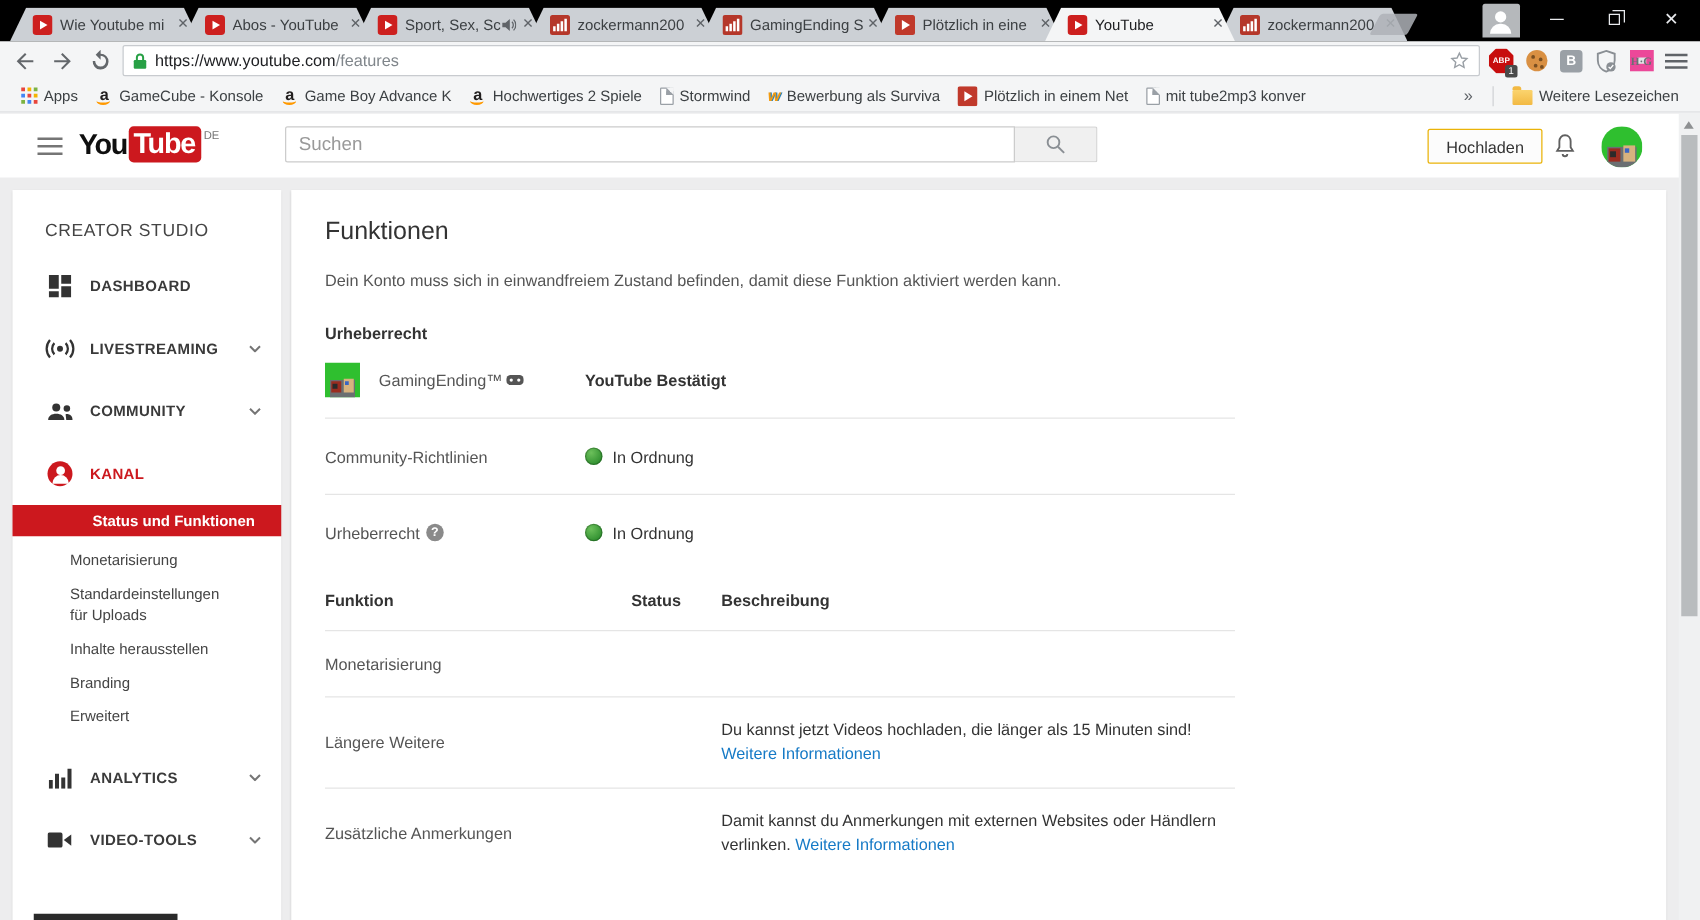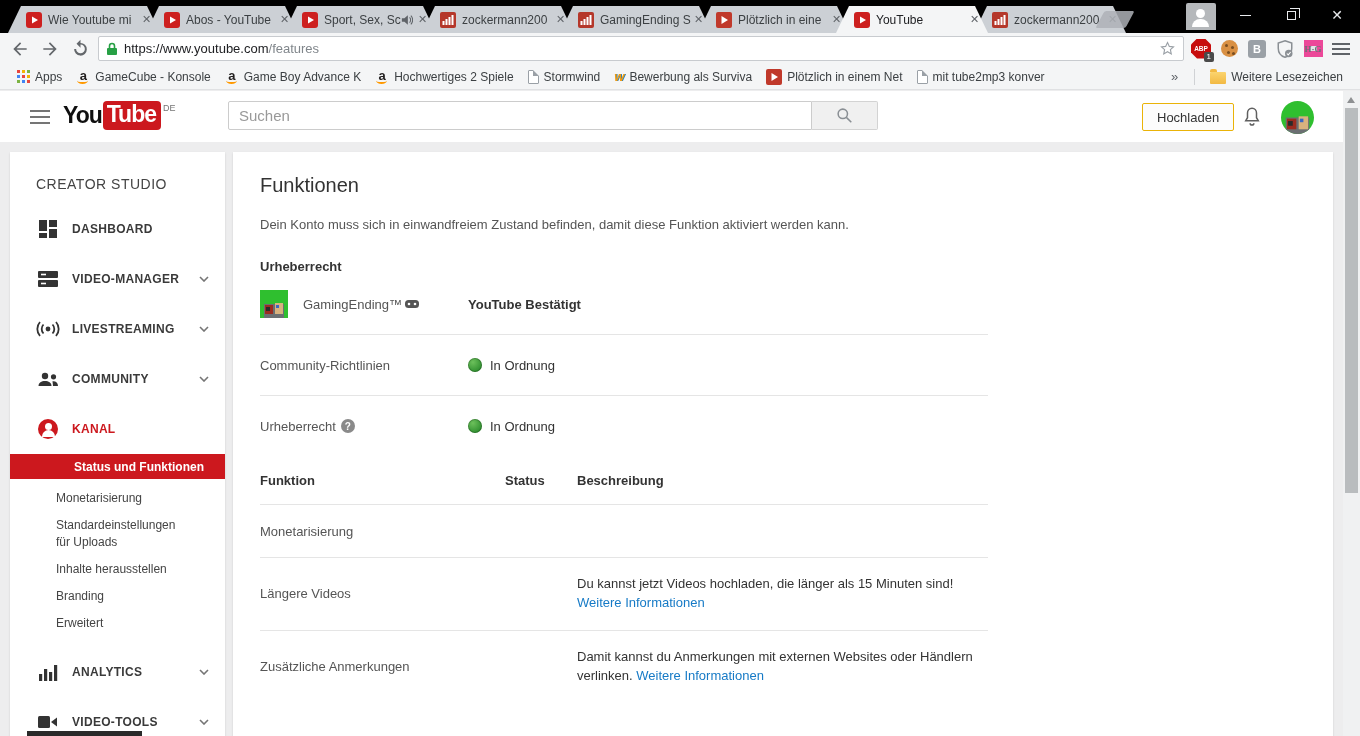--- a/index.html
+++ b/index.html
@@ -398,34 +398,20 @@
         <svg width="18" height="18" viewBox="0 0 18 18">
             <rect x="0" y="0" width="8" height="11" fill="#333"></rect>
             <rect x="10" y="0" width="8" height="7" fill="#333"></rect>
             <rect x="0" y="13" width="8" height="5" fill="#333"></rect>
             <rect x="10" y="9" width="8" height="9" fill="#333"></rect>
           </svg>
       </span>
       <span class="sb-label">DASHBOARD</span>
     </div>
 
-    <div class="sb-item">
-      <span class="sb-ic">
-        <svg width="20" height="16" viewBox="0 0 20 16">
-            <rect x="0" y="0" width="20" height="7" rx="1" fill="#333"></rect>
-            <rect x="0" y="9" width="20" height="7" rx="1" fill="#333"></rect>
-            <rect x="3" y="2.7" width="5" height="1.6" fill="#fff"></rect>
-            <rect x="3" y="11.7" width="5" height="1.6" fill="#fff"></rect>
-          </svg>
-      </span>
-      <span class="sb-label">VIDEO-MANAGER</span>
-      <svg class="chev" width="10" height="6" viewBox="0 0 10 6">
-          <polyline points="1,1 5,5 9,1" fill="none" stroke="#757575" stroke-width="1.6"></polyline>
-        </svg>
-    </div>
 
     <div class="sb-item">
       <span class="sb-ic">
         <svg width="24" height="16" viewBox="0 0 24 16">
             <circle cx="12" cy="8" r="2.4" fill="#333"></circle>
             <path d="M7.5 3.5 A6.5 6.5 0 0 0 7.5 12.5" stroke="#333" stroke-width="1.8" fill="none"></path>
             <path d="M16.5 3.5 A6.5 6.5 0 0 1 16.5 12.5" stroke="#333" stroke-width="1.8" fill="none"></path>
             <path d="M4 1 A10.5 10.5 0 0 0 4 15" stroke="#333" stroke-width="1.8" fill="none"></path>
             <path d="M20 1 A10.5 10.5 0 0 1 20 15" stroke="#333" stroke-width="1.8" fill="none"></path>
           </svg>
@@ -550,21 +536,21 @@
       </div>
       <div class="hr"></div>
 
       <div class="trow">
         <span class="feat">Monetarisierung</span>
         <span><span class="dot dot-pale"></span></span>
       </div>
       <div class="hr"></div>
 
       <div class="trow">
-        <span class="feat">Längere Videos</span>
+        <span class="feat">Längere Weitere</span>
         <span><span class="dot dot-green"></span></span>
         <span class="desc">
           <span>Du kannst jetzt Videos hochladen, die länger als 15 Minuten sind! </span><a class="lnk" href="#">Weitere Informationen</a>
         </span>
       </div>
       <div class="hr"></div>
 
       <div class="trow">
         <span class="feat">Zusätzliche Anmerkungen</span>
         <span><span class="dot dot-green"></span></span>

